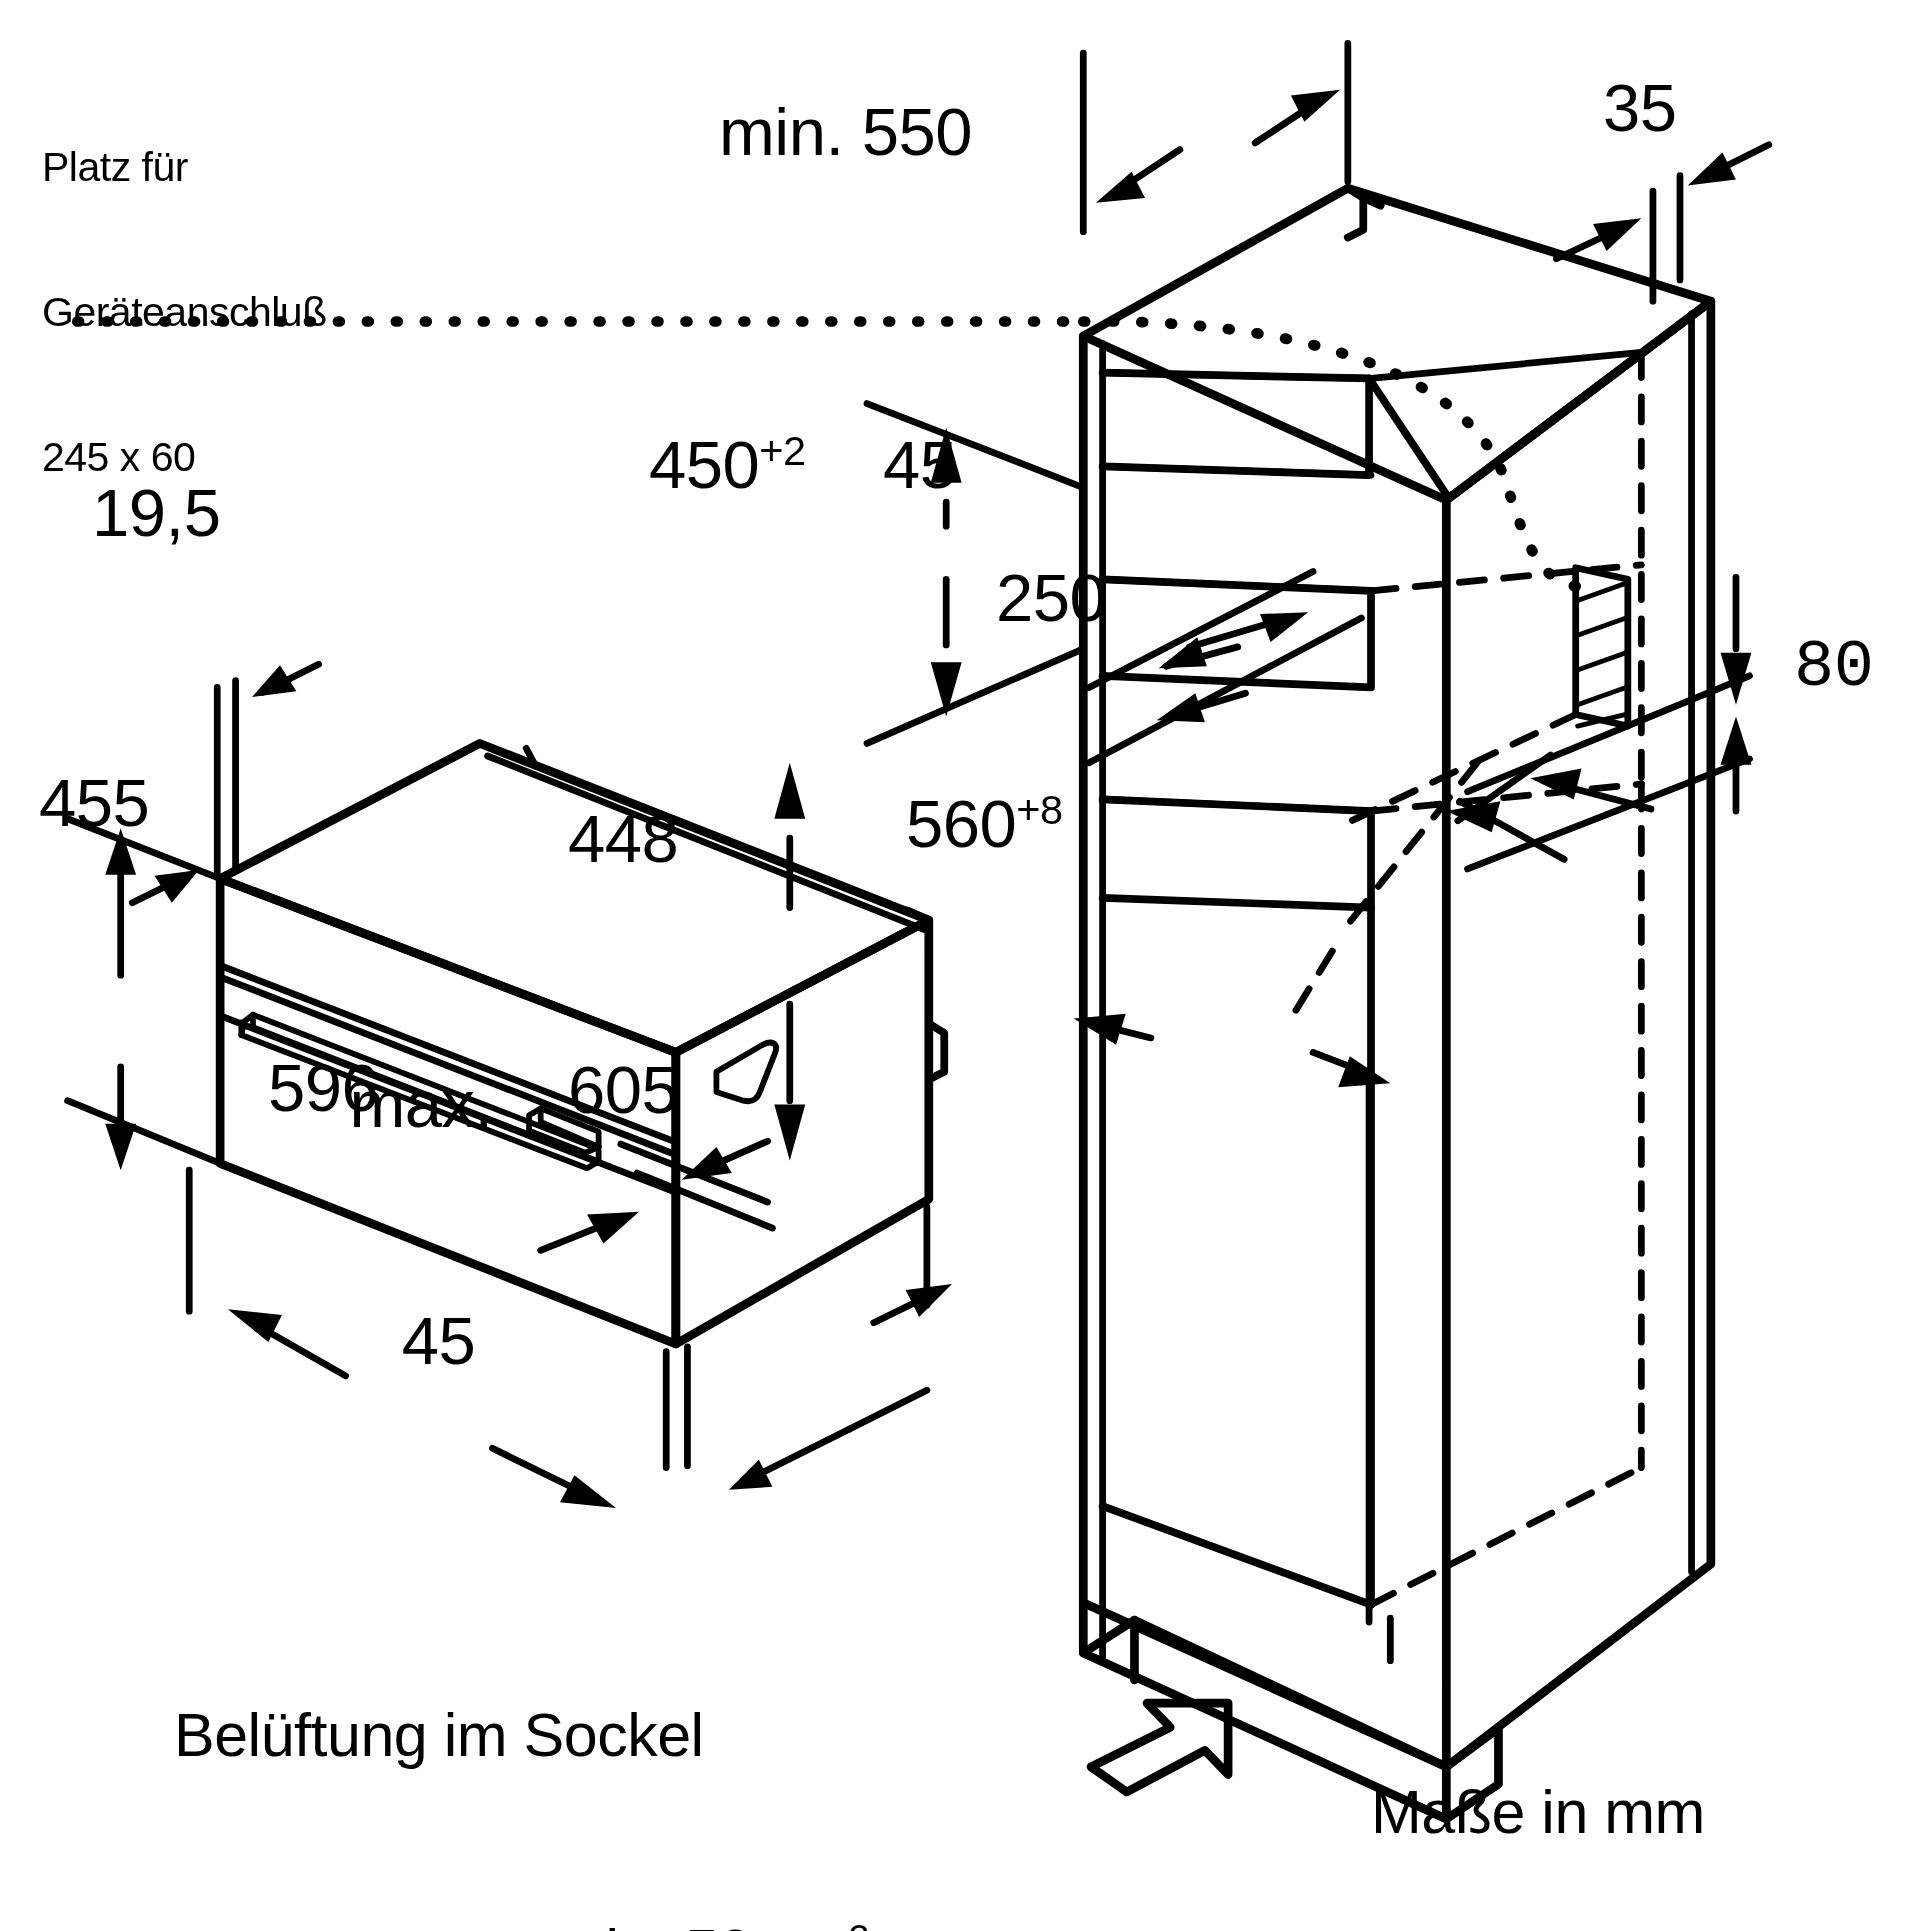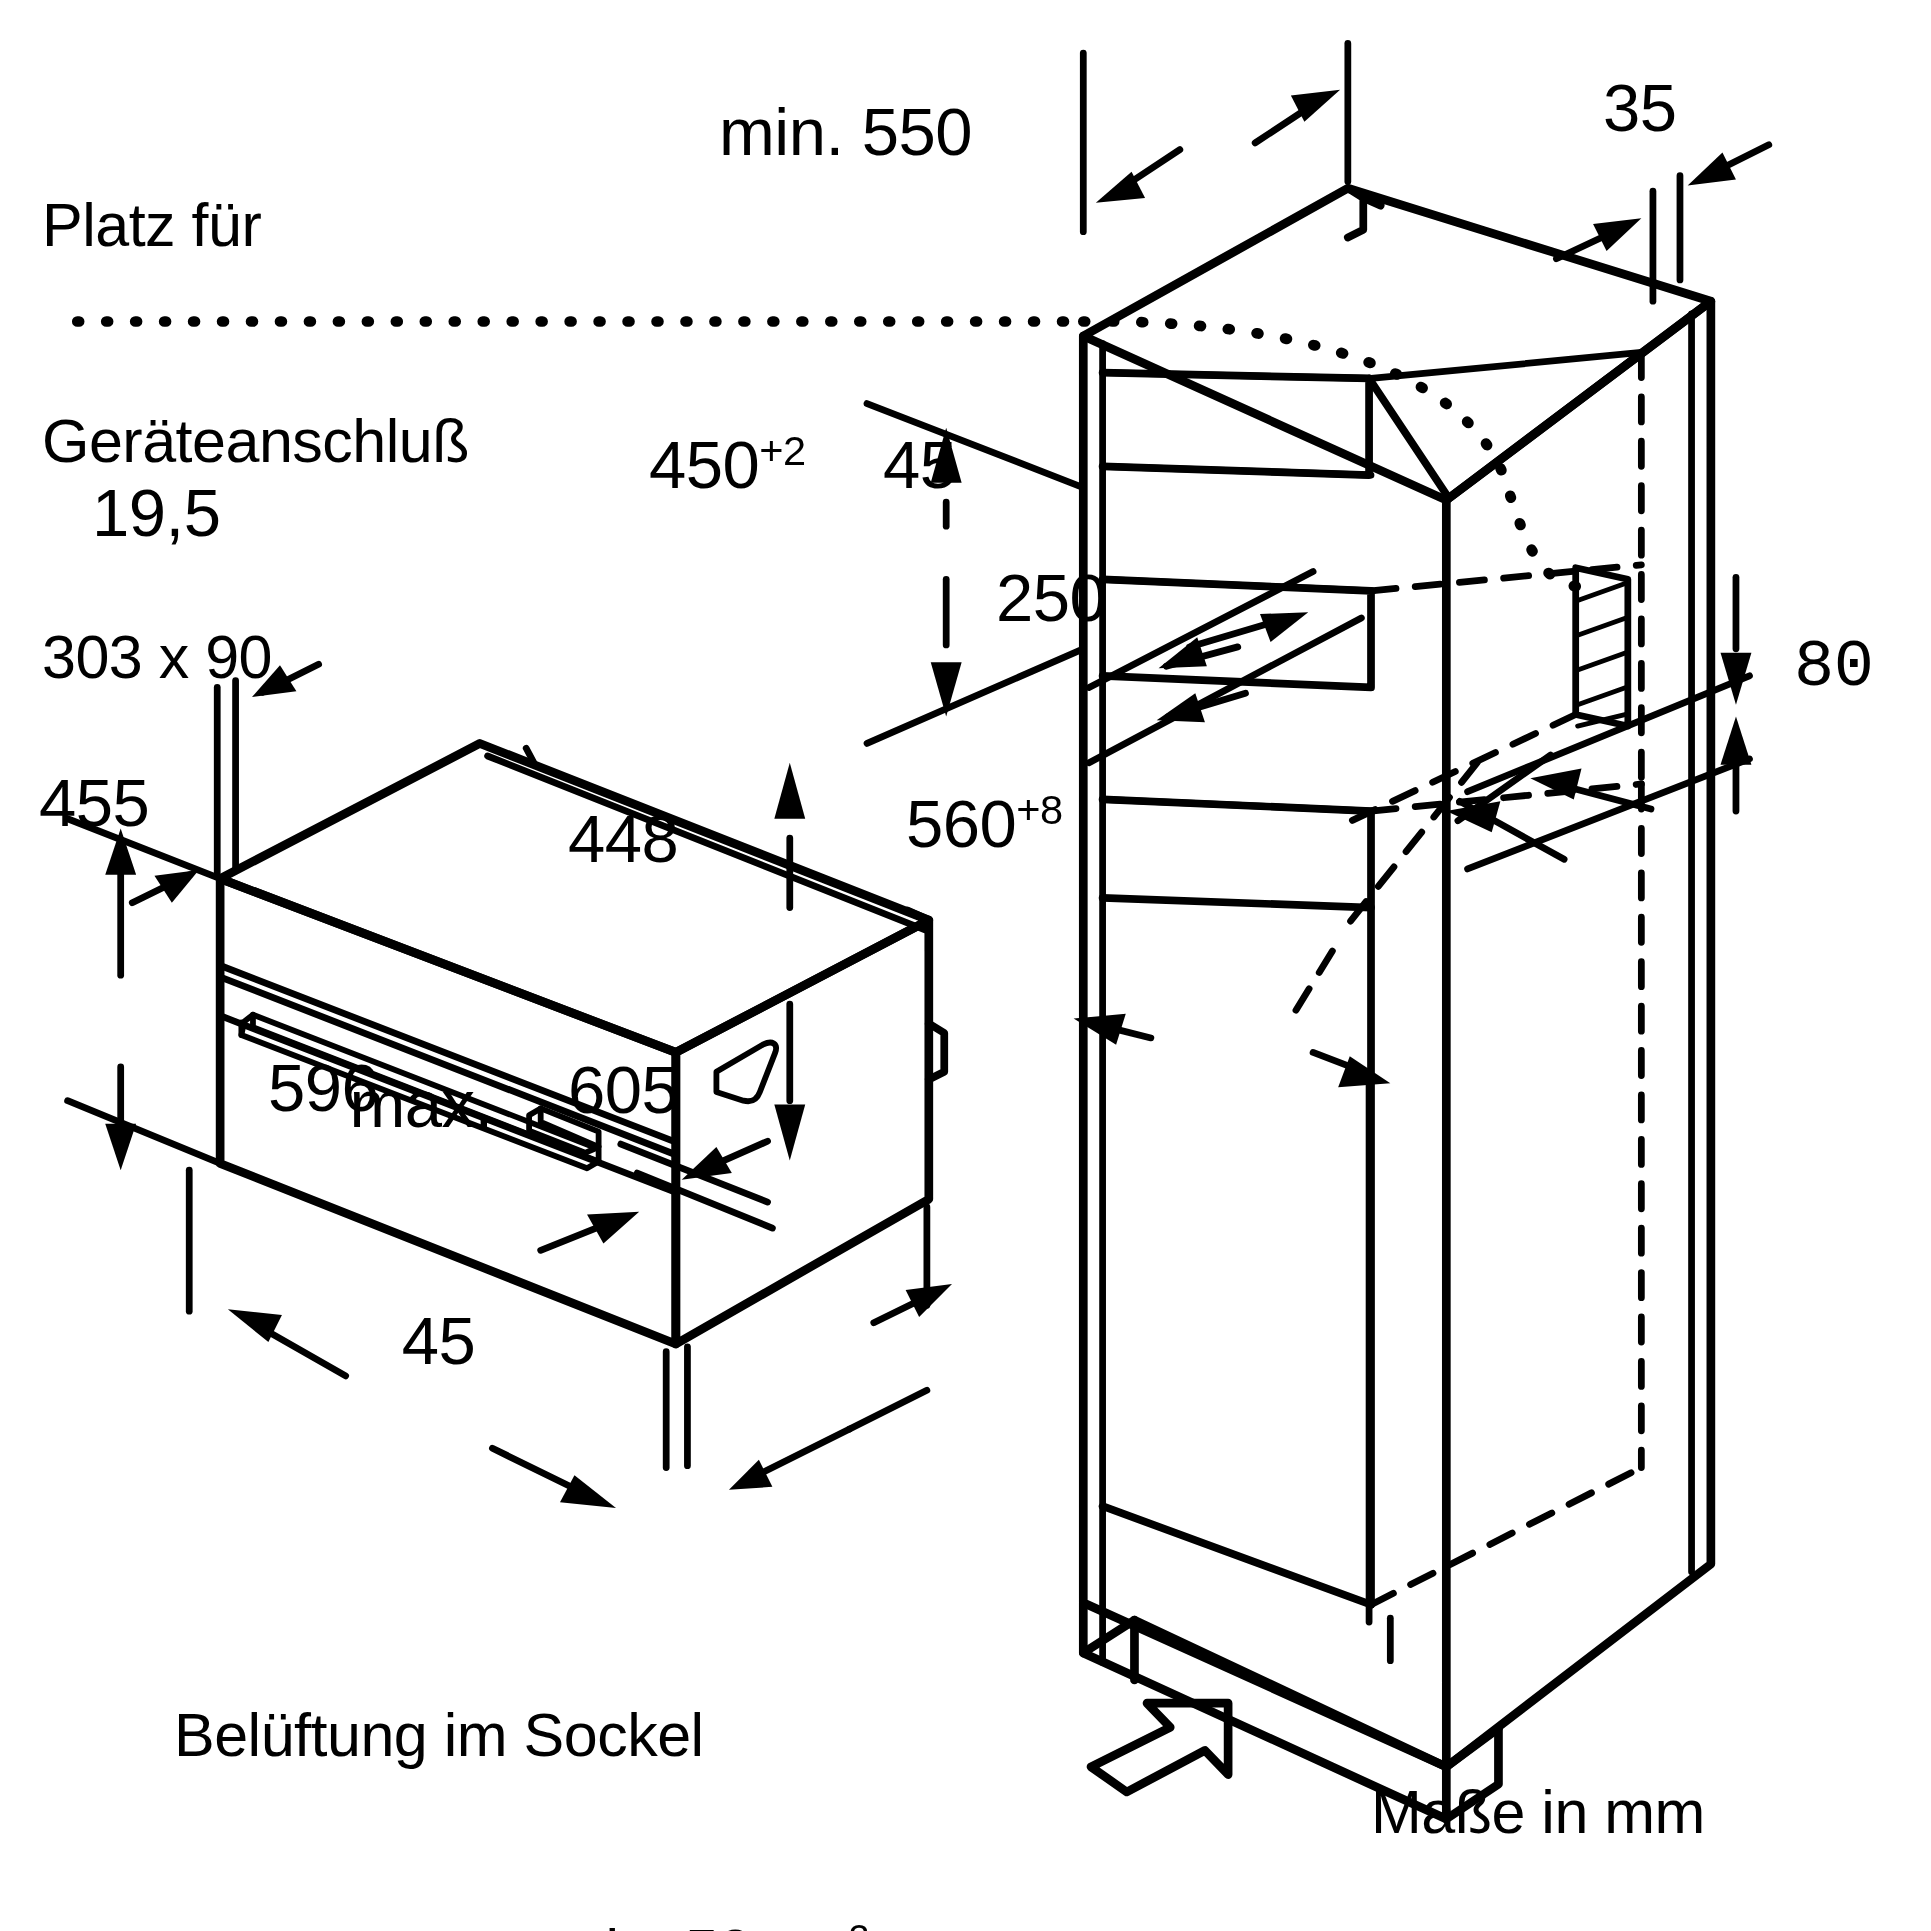--- a/index.html
+++ b/index.html
@@ -32,21 +32,21 @@
     font-family: "Liberation Sans", sans-serif;
     white-space: pre;
     line-height: 1.18;
     letter-spacing: -0.5px;
   }
   .sup {
     font-size: 0.62em;
     vertical-align: super;
     letter-spacing: -0.5px;
   }
-  .t-note { font-size: 61px; }
+  .t-note { font-size: 41px; }
   .t-dim  { font-size: 67px; }
   .t-foot { font-size: 61px; }
 </style>
 </head>
 <body>
 
 <div id="diagram">
 
   <svg id="art" viewBox="0 0 2000 2000">
     <g fill="none" stroke="#000000" stroke-width="7" stroke-linecap="round" stroke-linejoin="round">
@@ -352,21 +352,21 @@
         <polygon points="1440,1122 1398,1094 1386,1126" fill="#000000" stroke="none"></polygon>
         <path d="M 1418 1122 L 1418 1680"></path>
       </g>
 
     </g>
   </svg>
 
   <div class="lbl t-note" style="left:42px; top:46px; width:734px;">
     <div>Platz für</div>
     <div>Geräteanschluß</div>
-    <div>303 x 90</div>
+    <div>245 x 60</div>
   </div>
 
   <div class="lbl t-dim" style="left:719px; top:92px;">min. 550</div>
 
   <div class="lbl t-dim" style="left:1603px; top:68px;text-align:right;">35</div>
 
   <div class="lbl t-dim" style="left:92px; top:473px;">19,5</div>
 
   <div class="lbl t-dim" style="left:649px; top:425px;"><span>450</span><span class="sup">+2</span></div>
 

